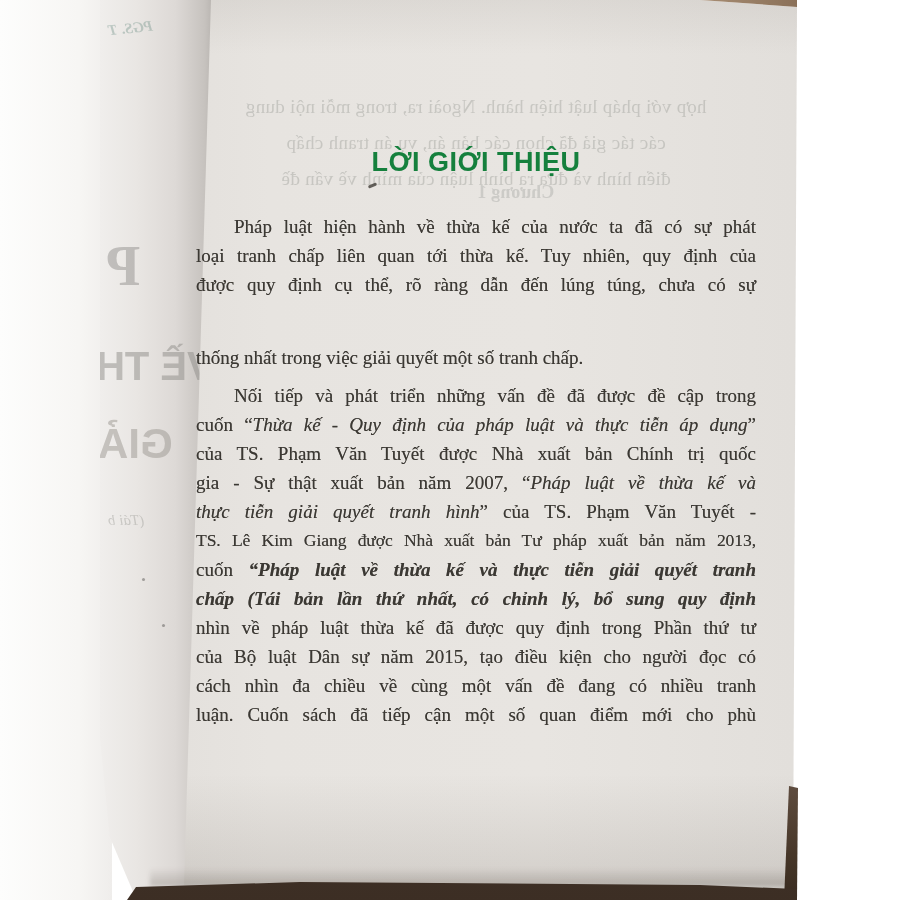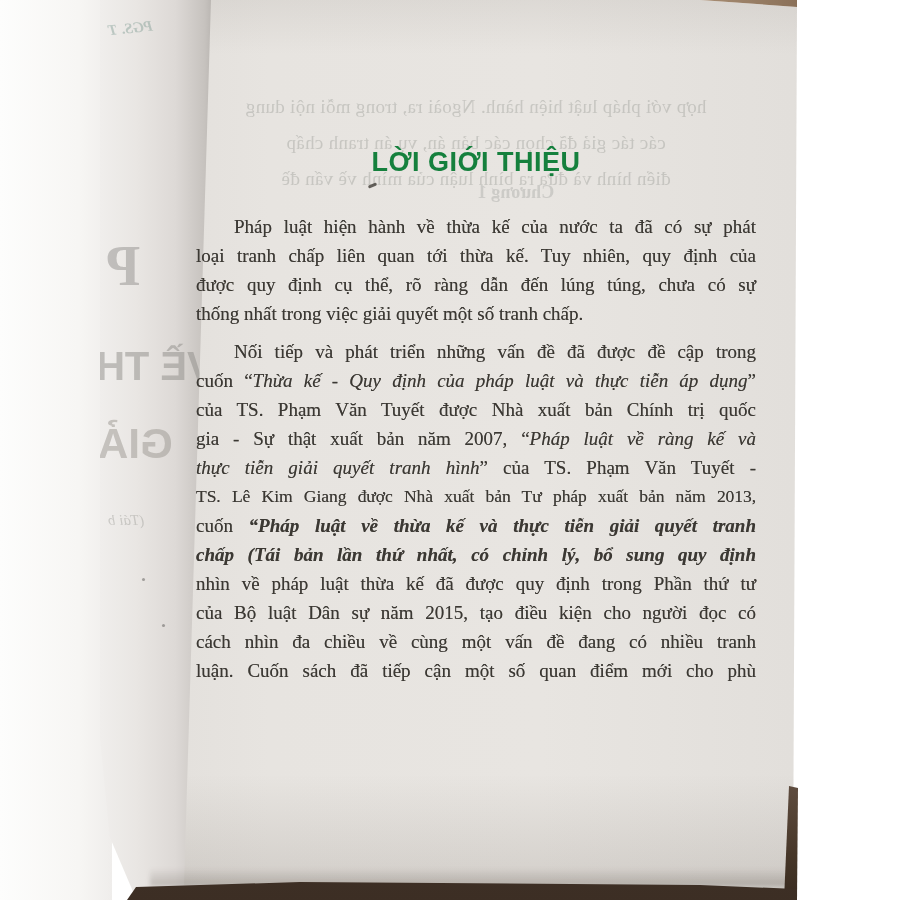--- a/index.html
+++ b/index.html
@@ -52,21 +52,21 @@
     font-family:"Liberation Sans","DejaVu Sans",sans-serif;
     font-weight:bold;font-size:27px;letter-spacing:.5px;color:#15803d;}
   .title-mark{position:absolute;left:172px;top:184px;width:9px;height:3px;border-radius:2px;
     background:#413d38;transform:rotate(-24deg);opacity:.8;}
   .paras{position:absolute;left:0;top:212px;width:560px;}
   .para{margin:0;}
   .para + .para{margin-top:9px;}
   .line{width:560px;line-height:29px;font-size:19px;
     text-align:justify;text-align-last:justify;
     text-shadow:0 0 .4px rgba(59,56,51,.6);}
-  .line.last{text-align-last:left;}
+  .line.last{text-align-last:left;margin-top:44px;}
   .line.indent{padding-left:38px;width:522px;}
   .line.tight{font-size:17.6px;letter-spacing:-.1px;}
   .seg-r{font-style:normal;font-weight:normal;}
   .seg-i{font-style:italic;}
   .seg-bi{font-style:italic;font-weight:bold;}
 
   
   .top-right-sliver{position:absolute;left:700px;top:0;width:97px;height:7px;
     background:linear-gradient(90deg,#a88e74,#8a7058);
     clip-path:polygon(0 0,100% 0,100% 100%);}
@@ -113,21 +113,21 @@
         <div class="para">
           <div class="line indent"><span class="seg-r">Pháp luật hiện hành về thừa kế của nước ta đã có sự phát</span></div>
           <div class="line"><span class="seg-r">loại tranh chấp liên quan tới thừa kế. Tuy nhiên, quy định của</span></div>
           <div class="line"><span class="seg-r">được quy định cụ thể, rõ ràng dẫn đến lúng túng, chưa có sự</span></div>
           <div class="line last"><span class="seg-r">thống nhất trong việc giải quyết một số tranh chấp.</span></div>
         </div>
         <div class="para">
           <div class="line indent"><span class="seg-r">Nối tiếp và phát triển những vấn đề đã được đề cập trong</span></div>
           <div class="line"><span class="seg-r">cuốn “</span><span class="seg-i">Thừa kế - Quy định của pháp luật và thực tiễn áp dụng</span><span class="seg-r">”</span></div>
           <div class="line"><span class="seg-r">của TS. Phạm Văn Tuyết được Nhà xuất bản Chính trị quốc</span></div>
-          <div class="line"><span class="seg-r">gia - Sự thật xuất bản năm 2007, “</span><span class="seg-i">Pháp luật về ràng kế và</span></div>
+          <div class="line"><span class="seg-r">gia - Sự thật xuất bản năm 2007, “</span><span class="seg-i">Pháp luật về thừa kế và</span></div>
           <div class="line"><span class="seg-i">thực tiễn giải quyết tranh hình</span><span class="seg-r">” của TS. Phạm Văn Tuyết -</span></div>
           <div class="line tight"><span class="seg-r">TS. Lê Kim Giang được Nhà xuất bản Tư pháp xuất bản năm 2013,</span></div>
           <div class="line"><span class="seg-r">cuốn </span><span class="seg-bi">“Pháp luật về thừa kế và thực tiễn giải quyết tranh</span></div>
           <div class="line"><span class="seg-bi">chấp (Tái bản lần thứ nhất, có chỉnh lý, bổ sung quy định</span></div>
           <div class="line"><span class="seg-r">nhìn về pháp luật thừa kế đã được quy định trong Phần thứ tư</span></div>
           <div class="line"><span class="seg-r">của Bộ luật Dân sự năm 2015, tạo điều kiện cho người đọc có</span></div>
           <div class="line"><span class="seg-r">cách nhìn đa chiều về cùng một vấn đề đang có nhiều tranh</span></div>
           <div class="line"><span class="seg-r">luận. Cuốn sách đã tiếp cận một số quan điểm mới cho phù</span></div>
         </div>
       </div>

